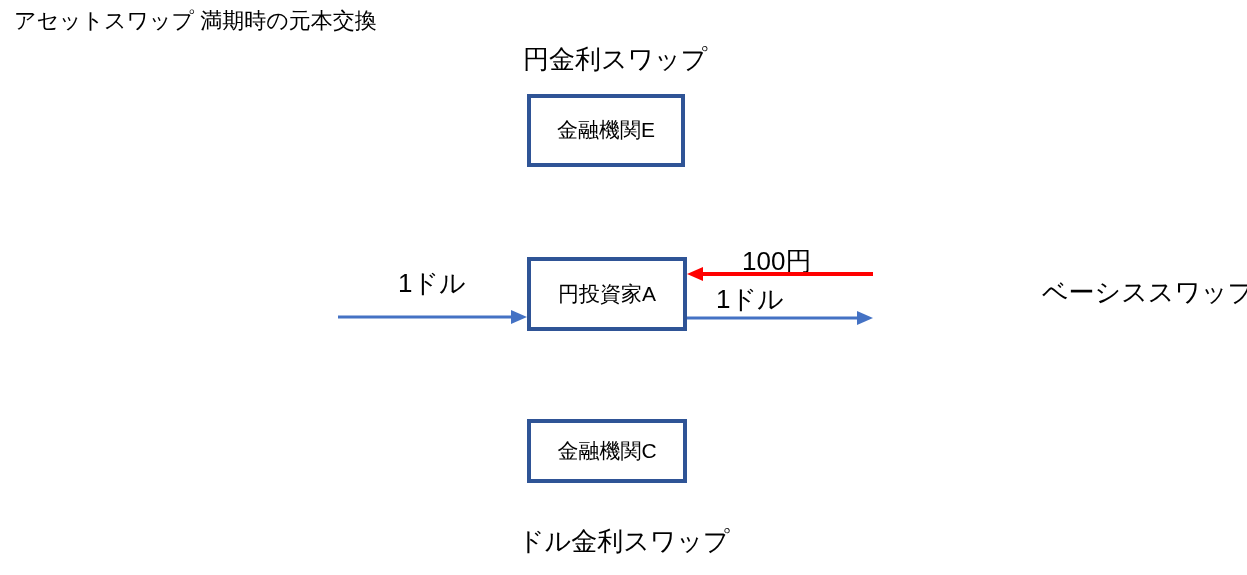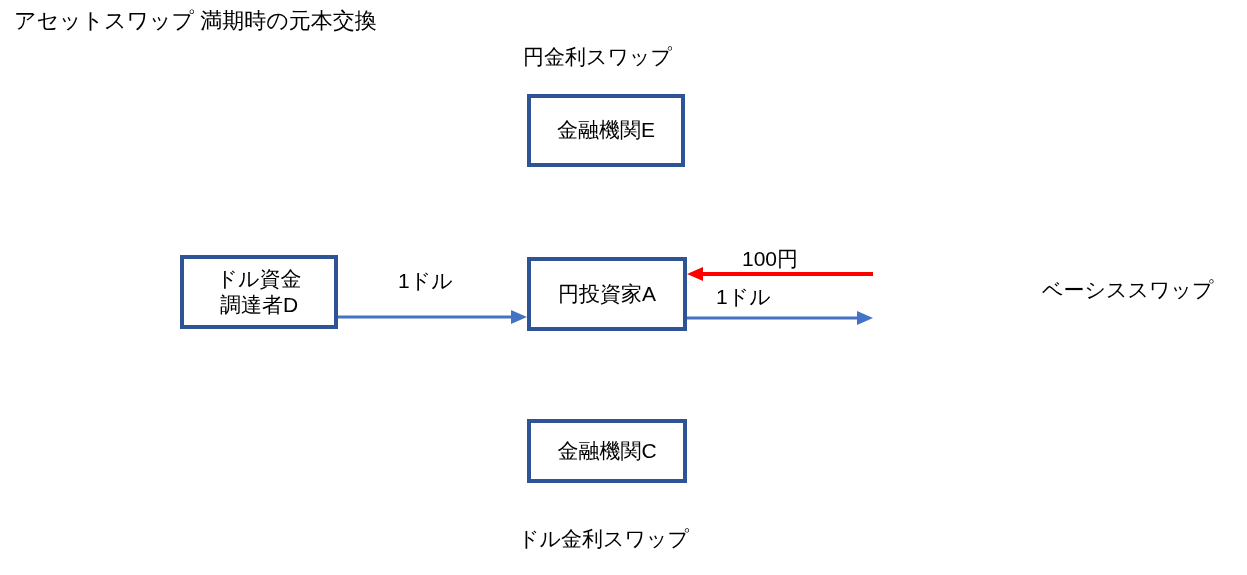--- a/index.html
+++ b/index.html
@@ -4,21 +4,21 @@
 <style>
   html,body { margin:0; padding:0; background:#fff; }
   #canvas {
     position:relative;
     width:1247px; height:575px;
     background:#fff;
     font-family:"Liberation Sans","DejaVu Sans",sans-serif;
     color:#000;
     overflow:hidden;
   }
-  .txt { position:absolute; font-size:21px; line-height:1.2; white-space:nowrap; }
+  .txt { position:absolute; font-size:26px; line-height:1.2; white-space:nowrap; }
   .title { left:14px; top:8px; font-size:22px; }
   .node {
     position:absolute;
     box-sizing:border-box;
     border:4px solid #be185d;
     background:#fff;
     display:flex;
     flex-direction:column;
     align-items:center;
     justify-content:center;
@@ -45,24 +45,20 @@
 <div id="canvas">
 
   <div class="txt title">アセットスワップ 満期時の元本交換</div>
 
   <div class="txt" id="label-yen-irs">円金利スワップ</div>
 
   <div class="node" id="node-e" style="border-color: rgb(47, 84, 150);">
     <span>金融機関E</span>
   </div>
 
-  <div class="node" id="node-d" style="border-color: rgb(47, 84, 150);">
-    <span>ドル資金</span>
-    <span>調達者D</span>
-  </div>
 
   <div class="node" id="node-a" style="border-color: rgb(47, 84, 150);">
     <span>円投資家A</span>
   </div>
 
 
   <div class="txt" id="label-basis">ベーシススワップ</div>
 
   <div class="node" id="node-c" style="border-color: rgb(47, 84, 150);">
     <span>金融機関C</span>

